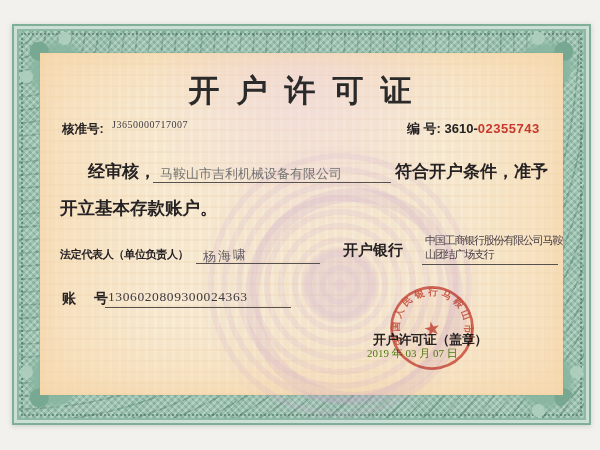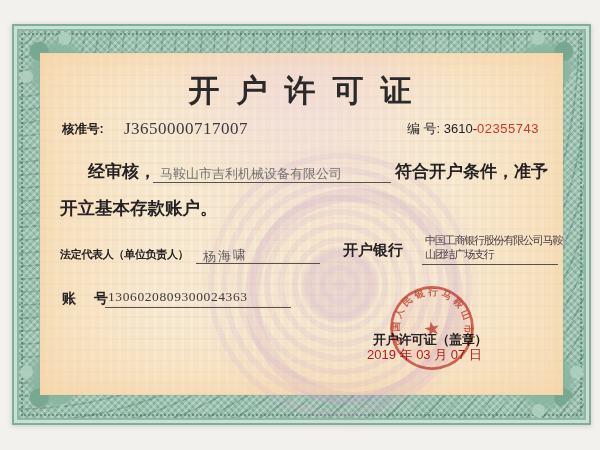--- a/index.html
+++ b/index.html
@@ -48,37 +48,37 @@
   .mandala2{position:absolute;left:205px;top:135px;width:190px;height:190px;border-radius:50%;
     border:14px solid rgba(198,158,203,.22);opacity:.8;}
 
   
   .t{position:absolute;color:#262224;white-space:nowrap;}
   .label{font-weight:700;}
   .serifv{font-family:"Liberation Serif", serif;color:#3f3a42;}
   .title{left:0;right:0;top:70px;text-align:center;font-family:"Liberation Serif", serif;
      font-weight:700;font-size:31px;letter-spacing:17px;padding-left:17px;color:#2b2a2a;}
   .approval-label{left:62px;top:121px;font-size:12.5px;}
-  .approval-value{left:124px;top:119px;font-size:17px;letter-spacing:.5px;}
-  .serial-row{left:407px;top:120px;font-size:13px;font-weight:400;}
+  .approval-value{left:112px;top:119px;font-size:10px;letter-spacing:.5px;}
+  .serial-row{left:407px;top:120px;font-size:13px;font-weight:700;}
   .serial-red{color:#c6392c;letter-spacing:.5px;}
   .review1{left:88px;top:160px;font-size:17px;font-weight:700;}
   .company{left:160px;top:165px;font-size:13px;font-family:"Liberation Serif", serif;color:#737373;}
   .review-suffix{left:395px;top:160px;font-size:17px;font-weight:700;text-align:center;}
   .review2{left:60px;top:196px;font-size:17.5px;font-weight:700;}
   .rep-label{left:60px;top:247px;font-size:11px;letter-spacing:-.3px;}
   .rep-name{left:203px;top:247px;font-size:13px;font-family:"Liberation Serif", serif;
      color:#544e58;letter-spacing:2px;transform:rotate(-3deg);opacity:.9;}
   .bank-label{left:343px;top:241px;font-size:15px;}
   .bank-value{left:425px;top:234px;font-size:11px;line-height:13.5px;letter-spacing:-1.2px;
      font-family:"Liberation Serif", serif;color:#4a4048;white-space:normal;width:140px;}
   .acct-label{left:62px;top:290px;font-size:14px;word-spacing:14px;}
   .acct-value{left:108px;top:289px;font-size:13.5px;letter-spacing:.6px;}
   .issuer{left:373px;top:331px;font-size:13px;letter-spacing:-.3px;}
-  .date{left:367px;top:346px;font-size:13px;font-family:Liberation Sans, sans-serif;color:#b91c1c;}
+  .date{left:367px;top:346px;font-size:11px;font-family:Liberation Serif, serif;color:#4d7c0f;}
   .uline{position:absolute;border-bottom:1px solid #56504f;height:0;}
   .ul-company{left:153px;top:182px;width:238px;}
   .ul-rep{left:196px;top:263px;width:124px;}
   .ul-bank{left:422px;top:264px;width:136px;}
   .ul-acct{left:105px;top:307px;width:186px;}
 
   
   .seal{position:absolute;left:386px;top:282px;width:92px;height:92px;
         transform:rotate(-12deg);opacity:.88;mix-blend-mode:multiply;}
 </style>

